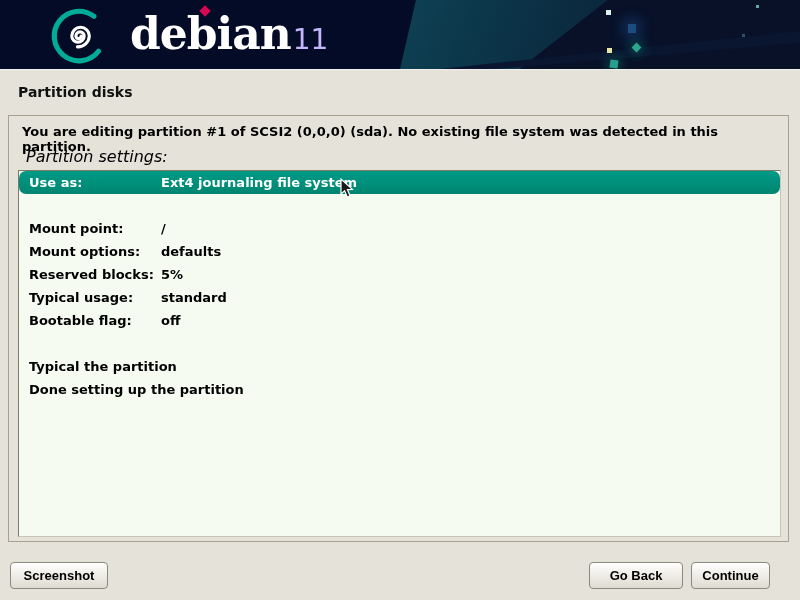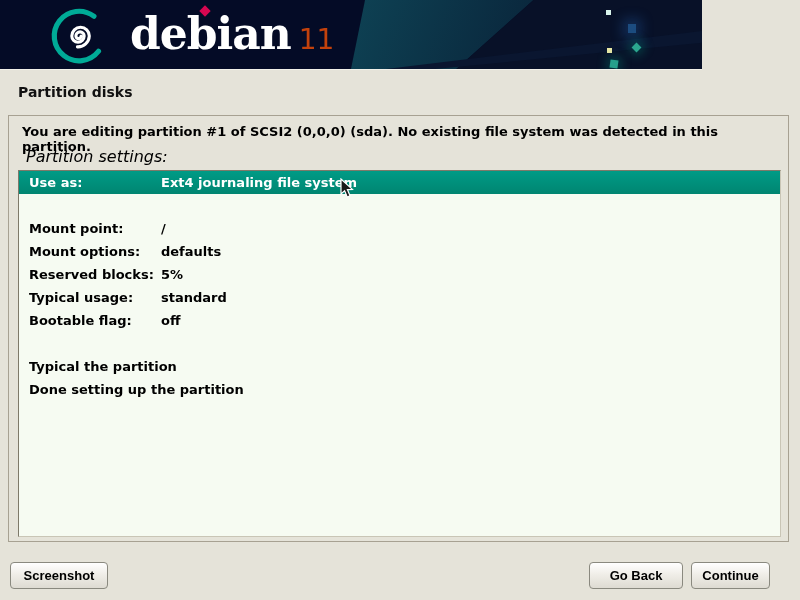--- a/index.html
+++ b/index.html
@@ -5,21 +5,21 @@
   * { margin:0; padding:0; box-sizing:border-box; }
   html,body { width:800px; height:600px; }
   body {
     position:relative; overflow:hidden;
     background:#e5e3d9;
     font-family:"DejaVu Sans","Liberation Sans",sans-serif;
     color:#000;
   }
 
   
-  .banner { position:absolute; left:0; top:0; width:702px; height:70px;
+  .banner { position:absolute; left:0; top:0; width:800px; height:70px;
     background:#040b26; overflow:hidden; border-bottom:1px solid #f2f1e9; }
   .beam-teal { position:absolute; inset:0;
     background:linear-gradient(112deg,#1a7176 8%,#0e4254 48%,#081c33 85%);
     clip-path:polygon(52% 0,76% 0,65% 100%,50% 100%); }
   .beam-dark { position:absolute; inset:0; background:#081128;
     clip-path:polygon(76% 0,100% 0,100% 100%,65% 100%); }
   .beam-edge { position:absolute; inset:0; background:#0a1630;
     clip-path:polygon(100% 45%,100% 62%,62% 100%,55% 100%); }
   .sq { position:absolute; }
   .sq1 { left:606px; top:10px; width:5px; height:5px; background:#d9f4ec; }
@@ -33,21 +33,21 @@
   .sq6 { left:756px; top:5px; width:3px; height:3px; background:#7fcabc; opacity:.8; }
   .sq7 { left:742px; top:34px; width:3px; height:3px; background:#3a5f7a; opacity:.8; }
 
   .logo { position:absolute; left:46px; top:2px; width:66px; height:66px; }
   .brand { position:absolute; left:130px; top:6px; height:60px;
     display:flex; align-items:baseline; }
   .brand-name { font-family:"DejaVu Serif","Liberation Serif",serif;
     font-weight:bold; font-size:44px; line-height:56px; color:#fff;
     letter-spacing:-1px; }
   .brand-version { font-family:"DejaVu Sans","Liberation Sans",sans-serif;
-    font-size:28px; color:#c2410c; margin-left:8px; font-weight:normal; }
+    font-size:28px; color:#c4b5fd; margin-left:2px; font-weight:normal; }
   .i-dot-cover { position:absolute; left:199px; top:14px; width:10px; height:11px;
     background:#040b26; }
   .i-diamond { position:absolute; left:201px; top:7px; width:8px; height:8px;
     background:#d70751; transform:rotate(45deg); }
 
   
   .page-title { position:absolute; left:18px; top:84px;
     font-size:14px; font-weight:bold; color:#111;text-align:center; }
 
   .content-frame { position:absolute; left:8px; top:115px; width:781px; height:427px;
@@ -56,21 +56,21 @@
     font-size:13px; font-weight:bold; }
   .settings-label { position:absolute; left:17px; top:31px;
     font-size:16px; font-style:italic; }
 
   .listbox { position:absolute; left:9px; top:54px; width:763px; height:367px;
     background:#f6fbf2;
     border:1px solid; border-color:#7e7969 #c9c5b6 #c9c5b6 #7e7969; }
   .row { height:23px; line-height:23px; font-size:13px; font-weight:bold;
     padding-left:10px; white-space:nowrap; }
   .row .lbl { display:inline-block; min-width:132px; }
-  .row.selected { background:linear-gradient(#009b86,#008571); color:#fff; }
+  .row.selected { background:linear-gradient(#009b86,#008571); color:#fff;border-radius:7px; }
 
   
   .cursor { position:absolute; left:340px; top:178px; }
 
   
   .btn { position:absolute; top:562px; height:27px;
     border:1px solid #8a897f; border-radius:4px;
     background:linear-gradient(#ffffff,#f0eee8 45%,#dedbd2);
     font-family:Liberation Sans, sans-serif;
     font-size:13px; font-weight:bold; color:#000;

